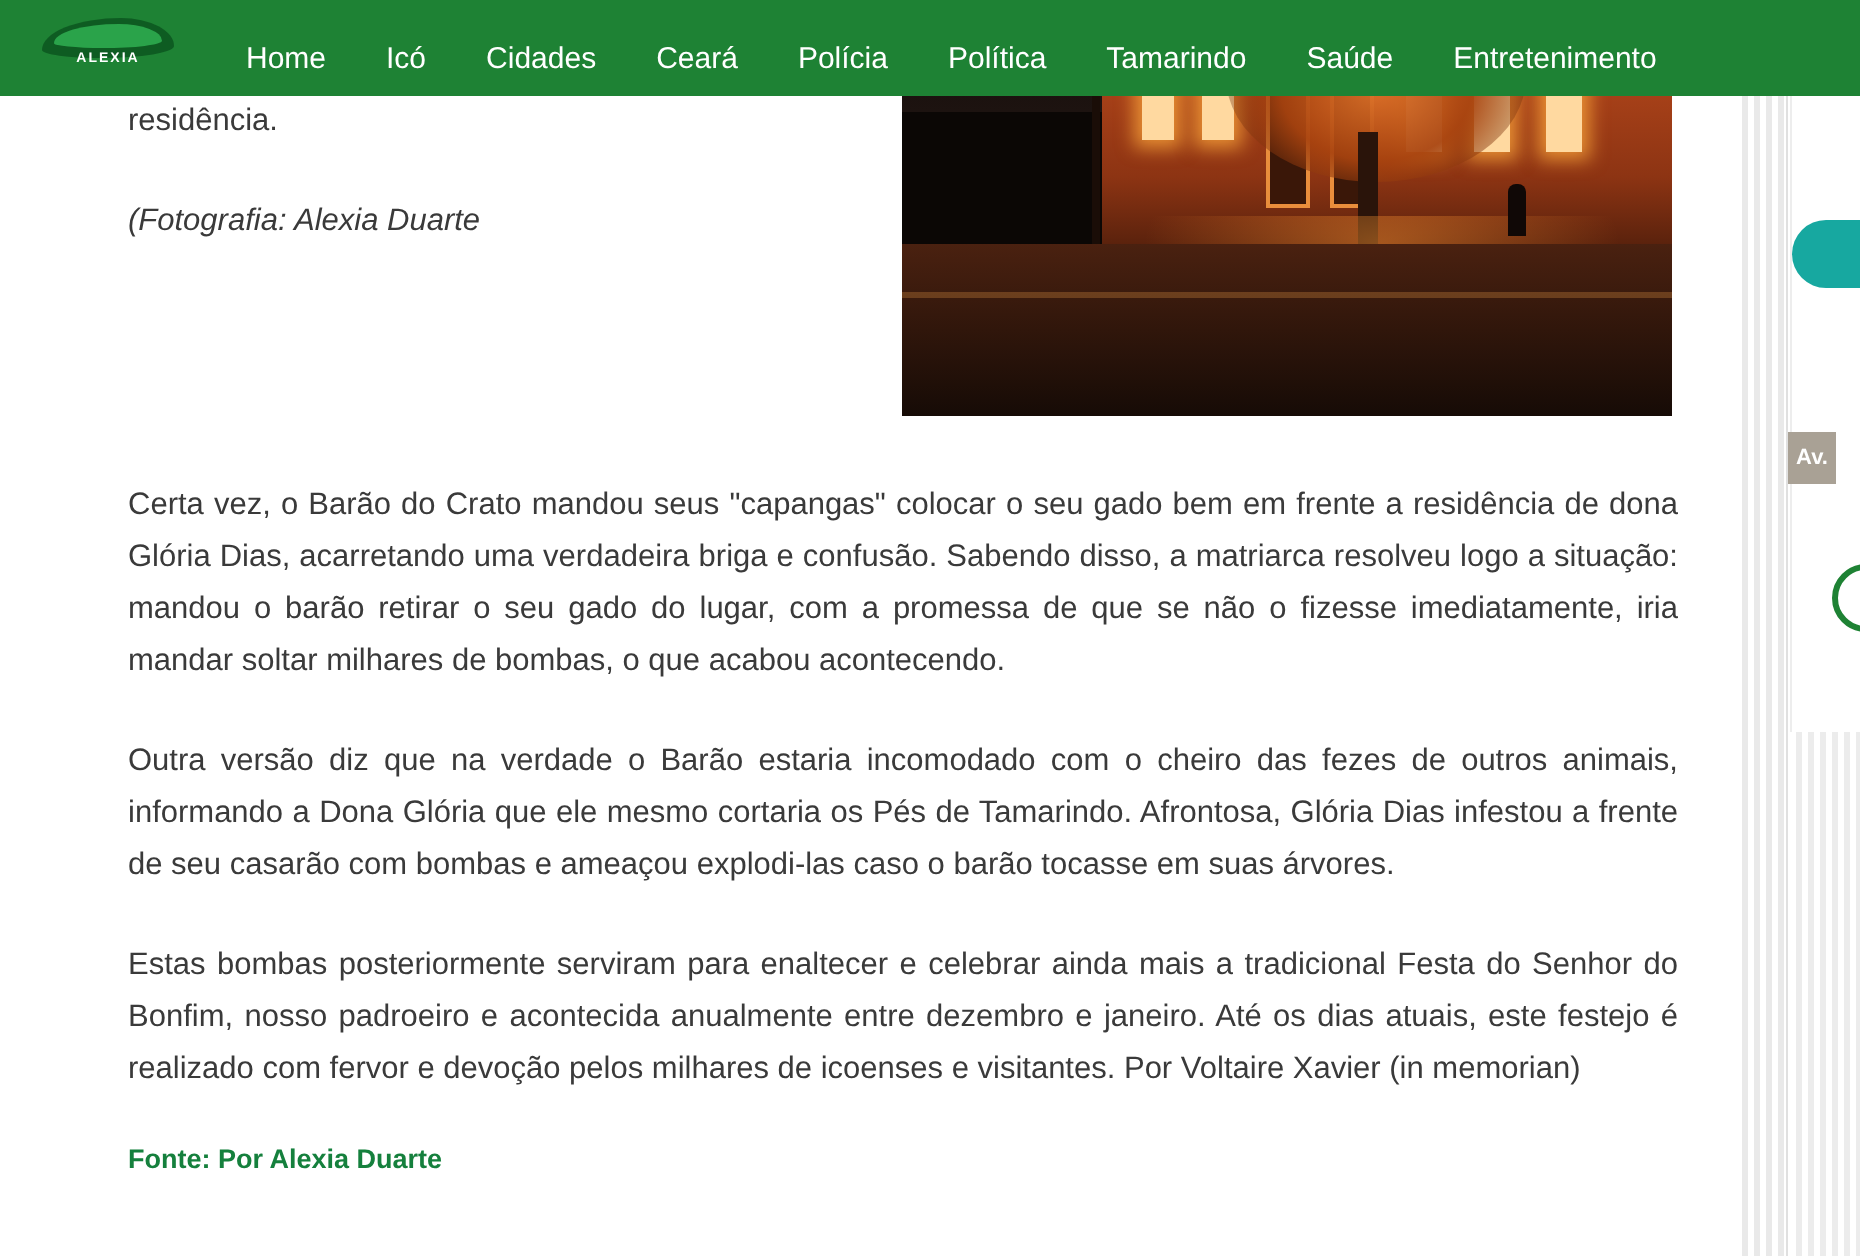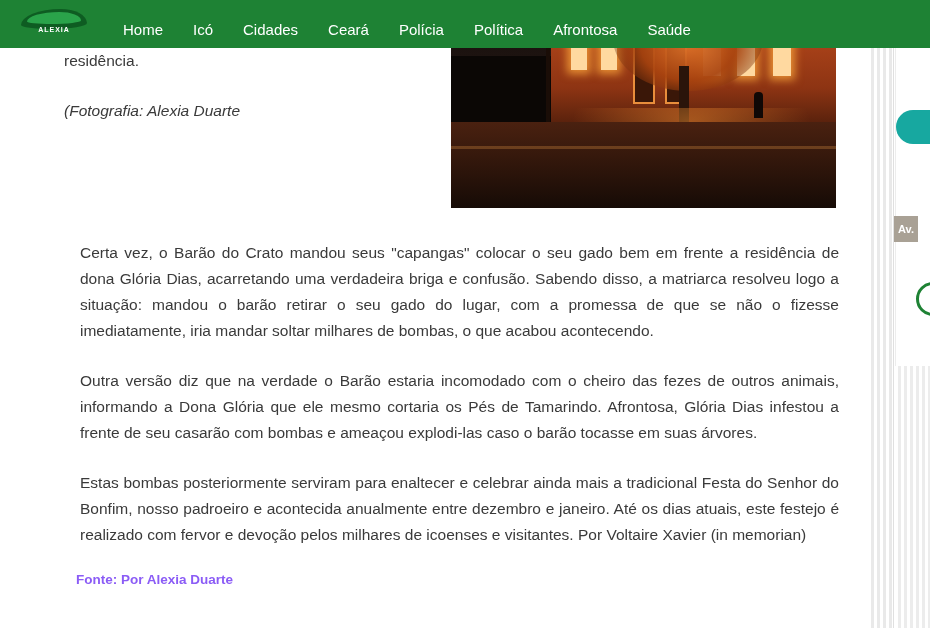--- a/index.html
+++ b/index.html
@@ -90,21 +90,21 @@
     left: 64px;
     top: 0;
     width: 775px;
   }
 
   .para {
     color: #3a3a3a;
     font-size: 15.5px;
     line-height: 26px;
     text-align: justify;
-    margin: 0 0 24px 16px;
+    margin: 0 0 24px 0;
     font-family: "Liberation Sans", sans-serif;
   }
   .para-narrow { width: 375px; text-align: left; }
 
   
   #lead-wrap { position: absolute; left: 64px; top: 0; width: 390px; }
   #lead-1 { margin: 0 0 24px 0; }
   #lead-2 { margin: 0; font-style: italic; }
 
   
@@ -161,24 +161,24 @@
     position: absolute; left: 95px; top: 18px; width: 4px; height: 116px;
     background: #1a0d07;
   }
   #photo .curb {
     position: absolute; left: 0; top: 150px; width: 385px; height: 3px;
     background: rgba(255,170,80,0.25);
   }
 
   
   #fonte {
-    color: #8b5cf6;
+    color: #15803d;
     font-size: 13.5px;
     font-weight: bold;
-    margin: 12px;
+    margin: 0;
   }
 
   
   #rail {
     position: absolute;
     top: 48px; left: 868px;
     width: 62px; height: 580px;
     background: #ffffff;
     overflow: hidden;
   }
@@ -230,22 +230,23 @@
       <div class="logo-text">ALEXIA</div>
     </div>
   </div>
   <div id="nav-menu">
     <a class="nav-item">Home</a>
     <a class="nav-item">Icó</a>
     <a class="nav-item">Cidades</a>
     <a class="nav-item">Ceará</a>
     <a class="nav-item">Polícia</a>
     <a class="nav-item">Política</a>
-    <a class="nav-item">Afrontosa</a>
+    <a class="nav-item">Tamarindo</a>
     <a class="nav-item">Saúde</a>
+    <a class="nav-item">Entretenimento</a>
   </div>
 </div>
 
 <div id="content">
 
   <div id="lead-wrap">
     <p class="para para-narrow" id="lead-1">residência.</p>
     <p class="para para-narrow" id="lead-2">(Fotografia: Alexia Duarte</p>
   </div>
 

